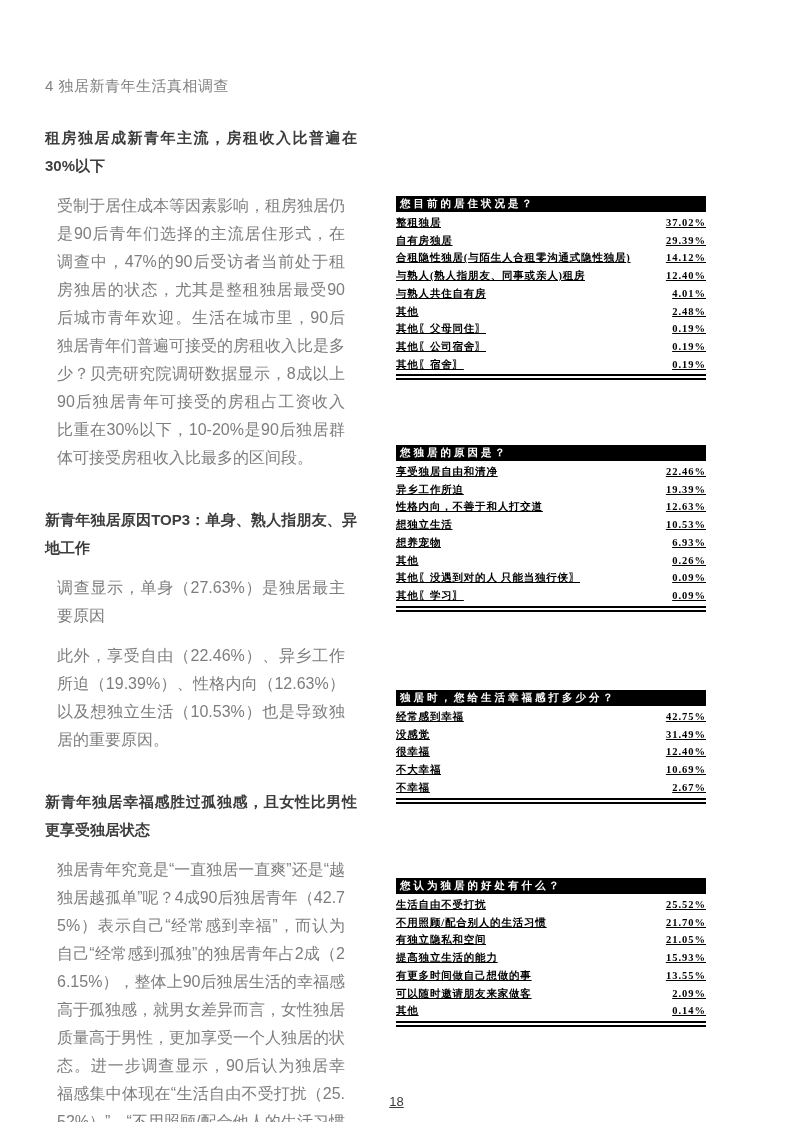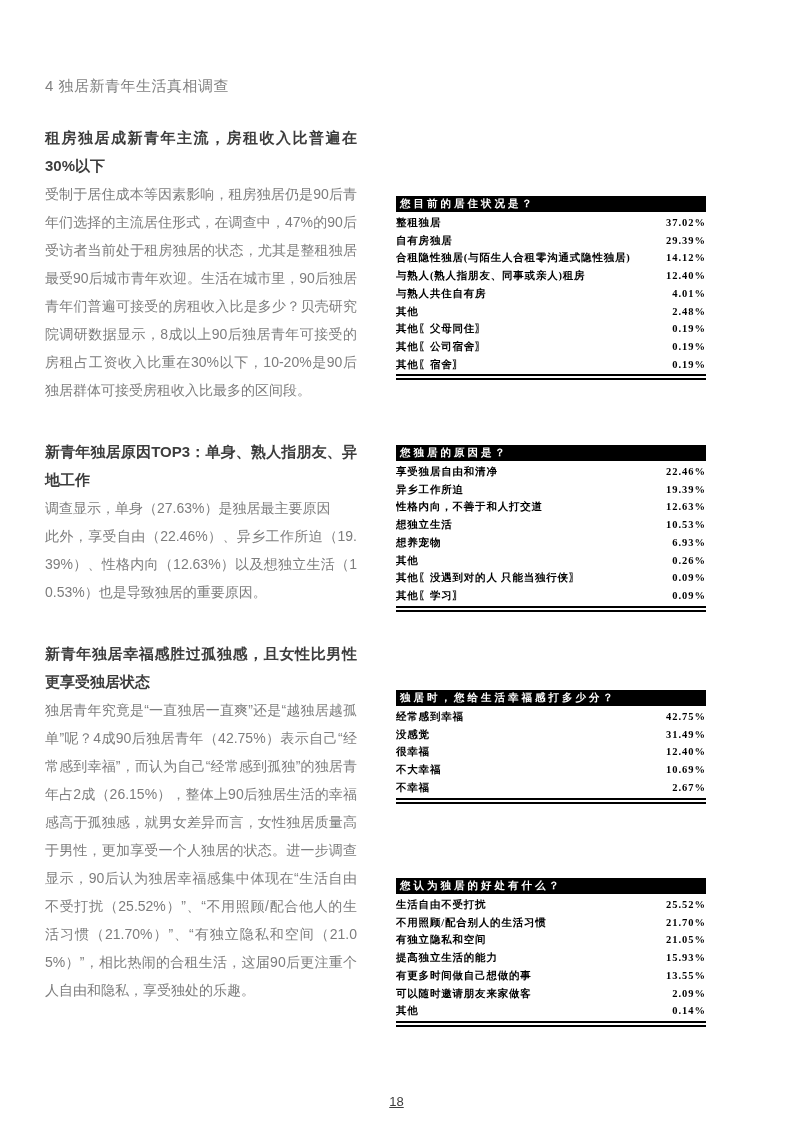--- a/index.html
+++ b/index.html
@@ -17,40 +17,40 @@
   }
   .left-col {
     position: absolute; left: 45px; top: 124px; width: 312px;
   }
   .section { margin: 0 0 34px 0; }
   .section h2 {
     margin: 0; font-size: 15px; line-height: 28px;
     font-weight: bold; color: #3d3d3d; text-align: justify;
   }
   .section p {
-    margin: 0; font-size: 14px; line-height: 28px;
+    margin: 12px; font-size: 16px; line-height: 28px;
     color: #7d7d7d; text-align: justify;
     word-break: break-all;
   }
   .qtable {
     position: absolute; left: 396px; width: 310px;
     font-family: "Liberation Serif", serif;
   }
   .qtable .bar {
     background: #000000; color: #ffffff;
     height: 16px; line-height: 16px;
     font-size: 10.5px; font-weight: bold;
     letter-spacing: 3px; padding: 0 4px;
     white-space: nowrap; overflow: hidden;
   }
   .qtable .rows { padding-top: 2px; }
   .qtable .row {
     display: flex; justify-content: space-between; align-items: baseline;
     font-size: 10.5px; font-weight: bold; color: #000000;
-    line-height: 17.7px; white-space: nowrap;
+    line-height: 17.7px; white-space: nowrap; text-decoration: underline;
   }
   .qtable .row .label { letter-spacing: 0.8px; overflow: hidden; }
   .qtable .row .value { letter-spacing: 1px; padding-left: 8px; }
   .qtable .dbl {
     margin-top: 1px; height: 2px;
     border-top: 2px solid #000000;
     border-bottom: 2px solid #000000;
   }
   .t1 { top: 196px; }
   .t2 { top: 445px; }

